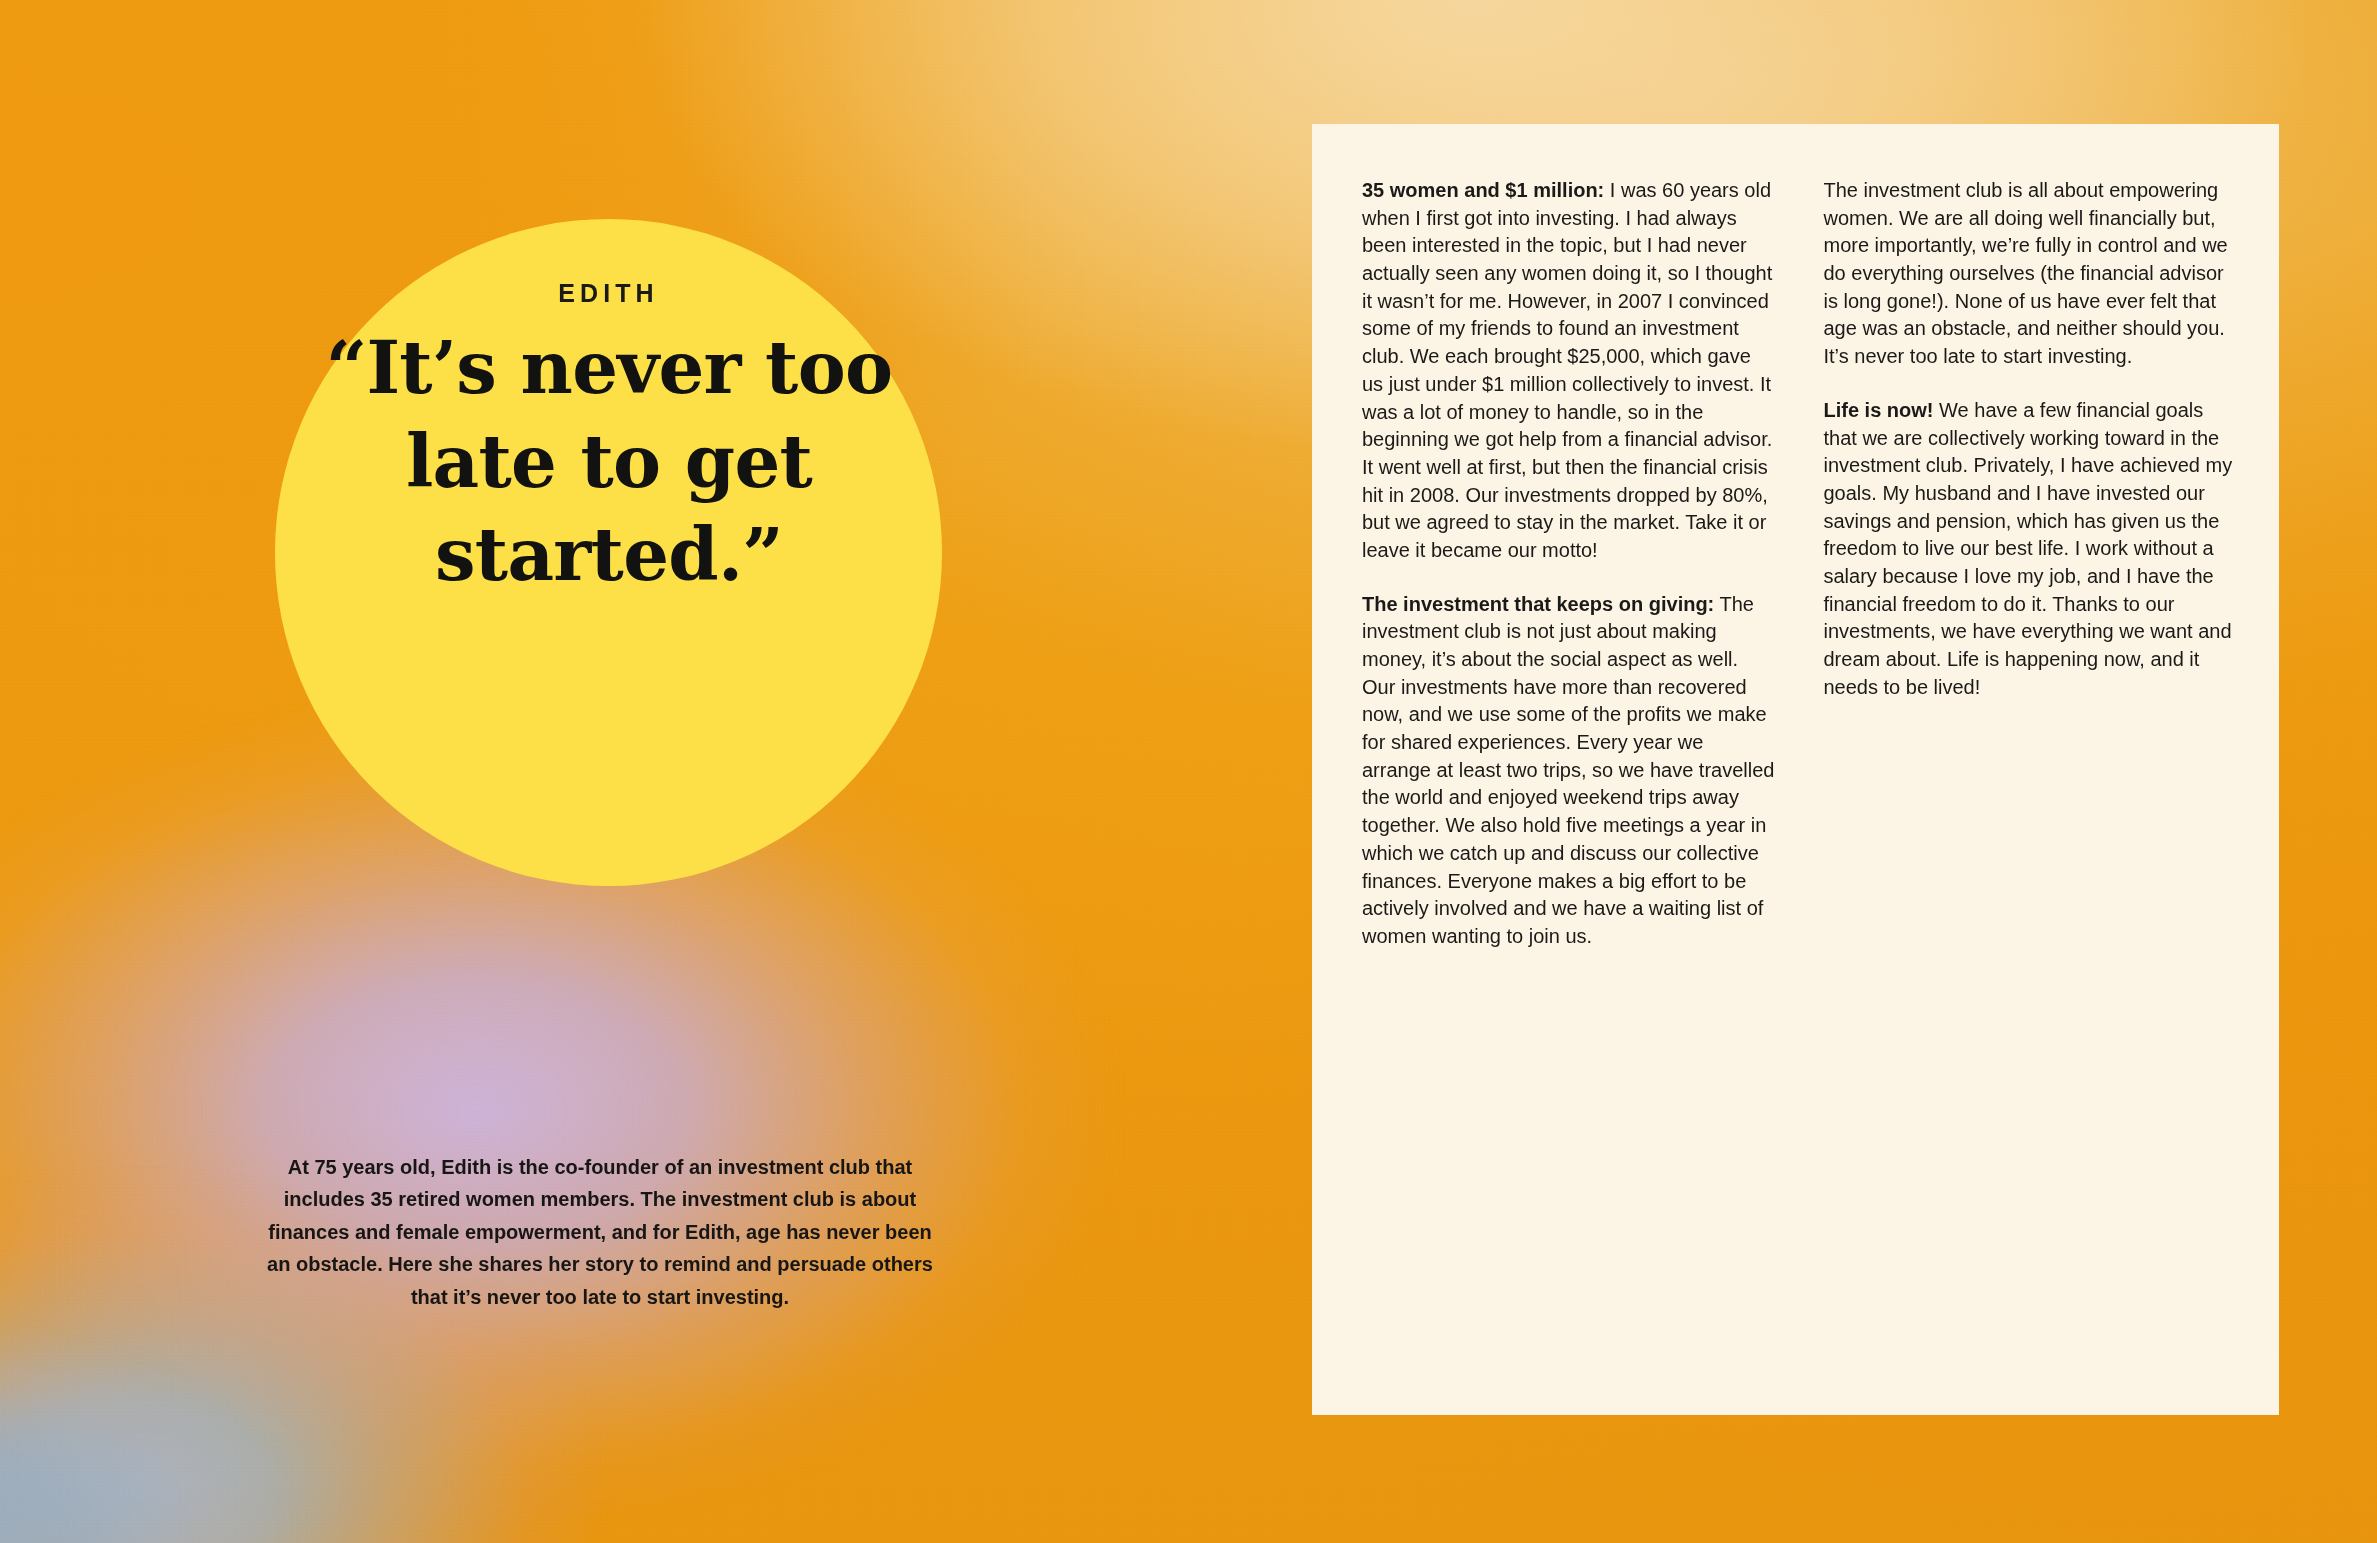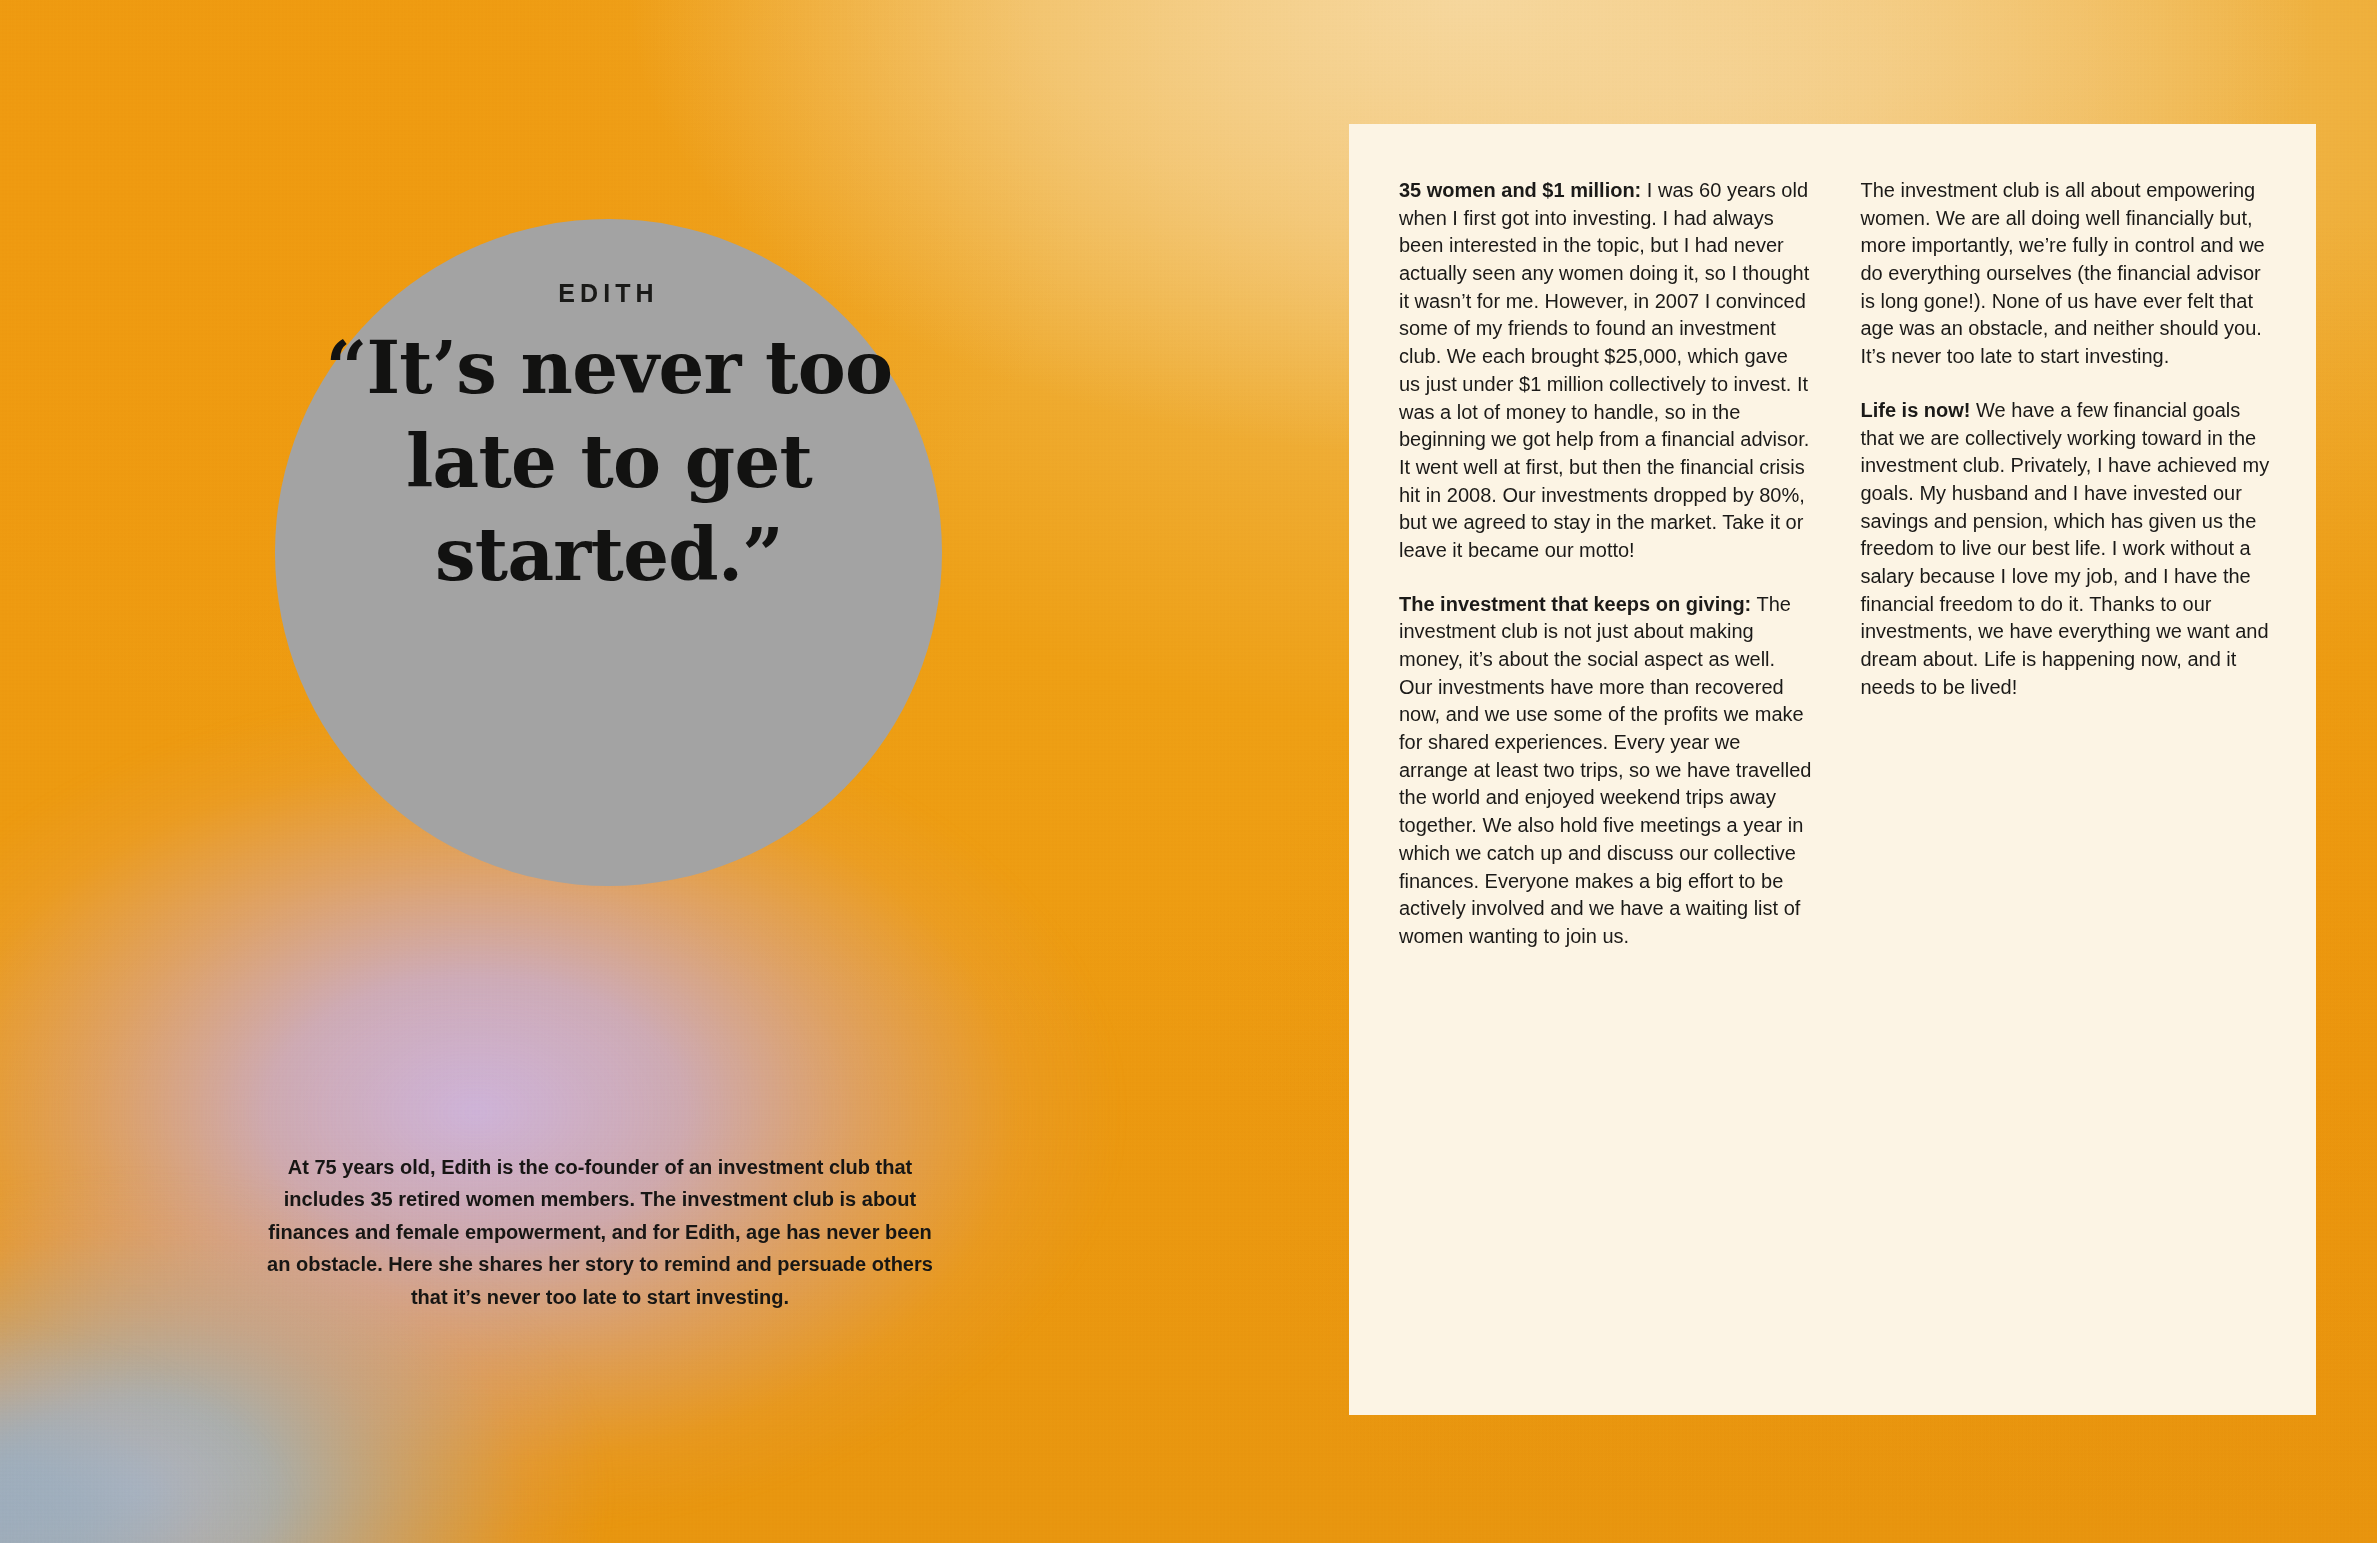--- a/index.html
+++ b/index.html
@@ -93,21 +93,21 @@
   }
 
   
   .quote-circle {
     position: absolute;
     left: 275px;
     top: 219px;
     width: 667px;
     height: 667px;
     border-radius: 50%;
-    background: #a3a3a3;
+    background: #fde047;
     display: flex;
     flex-direction: column;
     align-items: center;
   }
   .eyebrow {
     margin-top: 60px;
     font-size: 25px;
     letter-spacing: 5.1px;
     font-weight: 700;
     color: #1a1a18;
@@ -141,21 +141,20 @@
   }
 
   
   .panel {
     position: absolute;
     left: 1312px;
     top: 124px;
     width: 967px;
     height: 1291px;
     background: #fcf4e4;
-    margin-left: 37px;
   }
   .cols {
     position: absolute;
     left: 50px;
     top: 53px;
     width: 874px;
     display: flex;
     gap: 49px;
   }
   .col {

